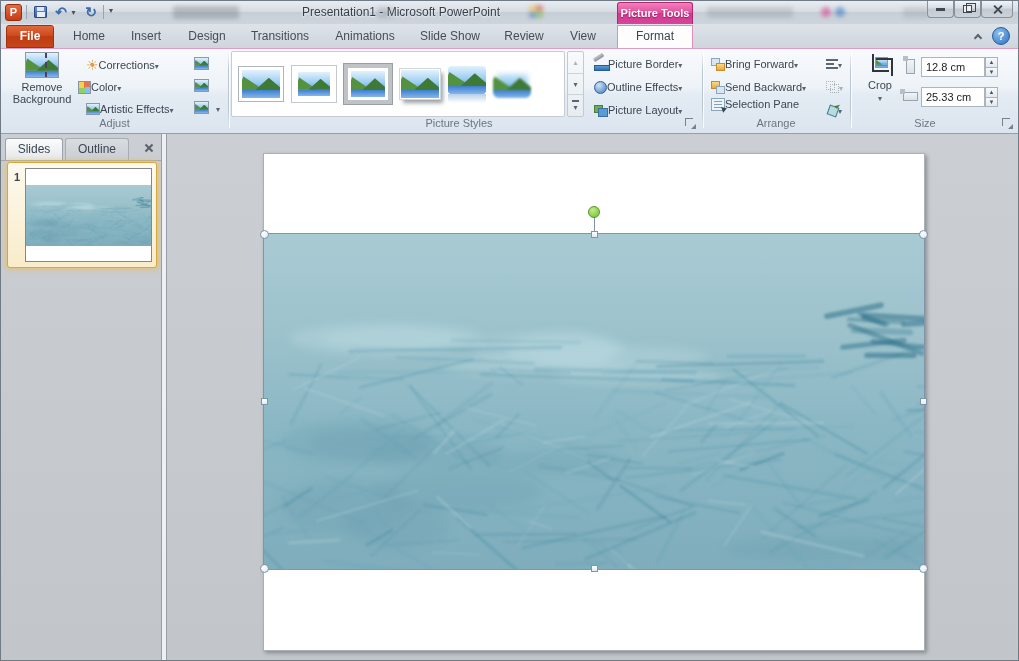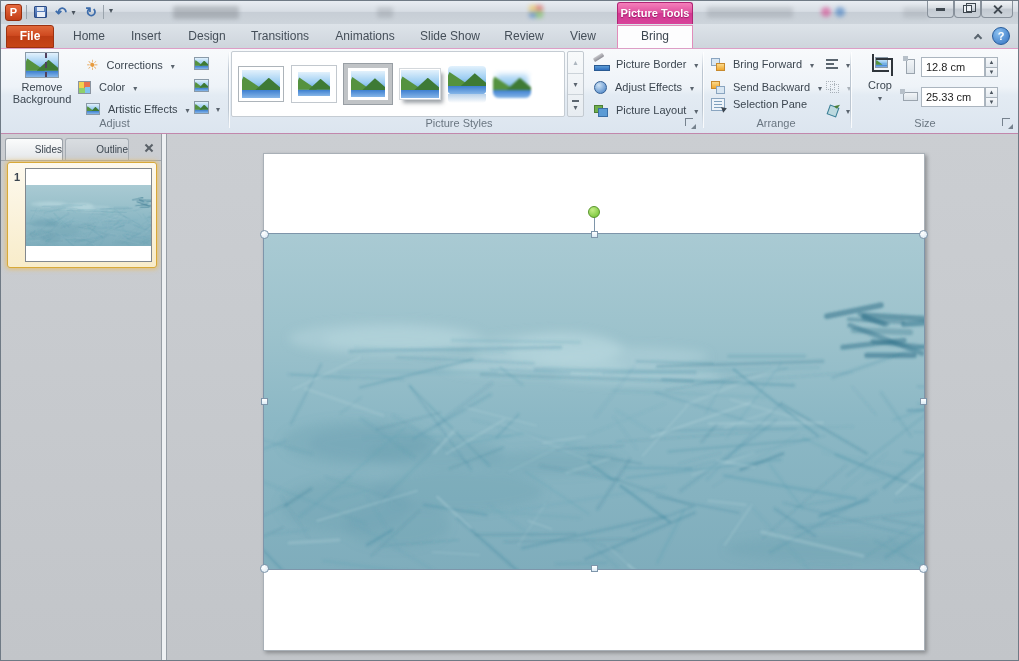--- a/index.html
+++ b/index.html
@@ -54,21 +54,21 @@
     color:#fff;font-weight:bold;font-size:11px;text-align:center;line-height:17px}
 
   
   #ribbon{position:absolute;left:0;top:47px;width:100%;height:86px;
     background:linear-gradient(#f8fafc 0%,#eef3f8 45%,#e3ebf3 55%,#dce5ef 100%);
     border-top:1px solid #dd9ec6;border-bottom:1px solid #c287ac}
   .glabel{position:absolute;top:68px;font-size:11px;color:#6a7681;text-align:center}
   .gdiv{position:absolute;top:3px;height:76px;width:1px;
     background:linear-gradient(rgba(188,198,209,0),#bcc6d1 25%,#bcc6d1 75%,rgba(188,198,209,0))}
   .gdiv:after{content:"";position:absolute;left:1px;top:0;height:100%;width:1px;background:rgba(255,255,255,.8)}
-  .mbtn{position:absolute;display:flex;align-items:center;gap:8px;height:20px;font-size:11px;color:#3c4650;padding:0 3px;white-space:nowrap}
+  .mbtn{position:absolute;display:flex;align-items:center;gap:0;height:20px;font-size:11px;color:#3c4650;padding:0 3px;white-space:nowrap}
   .car:before{content:"▾";font-size:8px;color:#5a646e}
   .bigbtn{position:absolute;display:flex;flex-direction:column;align-items:center;font-size:11px;color:#3c4650;text-align:center}
 
   
   .land{display:inline-block;position:relative;overflow:hidden;flex:none;
     background:linear-gradient(#e2f1fc 0%,#9ccdf2 45%,#74b0e4 62%);border:1px solid #8a9aa8}
   .land i{position:absolute}
   .land .m1{left:-12%;bottom:26%;width:72%;height:58%;background:#55923f;clip-path:polygon(0 100%,22% 12%,100% 100%)}
   .land .m2{left:33%;bottom:26%;width:78%;height:46%;background:#3e7a35;clip-path:polygon(0 100%,48% 0,100% 100%)}
   .land .w{left:0;bottom:0;width:100%;height:27%;background:linear-gradient(#3d7fd0,#86b6e8)}
@@ -139,21 +139,21 @@
     font-size:6px;line-height:8px;text-align:center;color:#4a545e}
   .spinner span:first-child{border-bottom:none}
   .dlg{position:absolute;width:11px;height:11px}
   .dlg:before{content:"";position:absolute;left:0;top:0;width:7px;height:7px;border-left:1px solid #76828e;border-top:1px solid #76828e}
   .dlg:after{content:"";position:absolute;right:0;bottom:0;width:0;height:0;border-left:5px solid transparent;border-bottom:5px solid #76828e}
 
   
   #main{position:absolute;left:0;top:133px;width:100%;height:528px;background:linear-gradient(#cbced2,#c2c5c9)}
   #sidebar{position:absolute;left:0;top:0;width:160px;height:100%}
   .stab{position:absolute;top:4px;height:22px;border:1px solid #9aa1a8;border-bottom:none;border-radius:3px 3px 0 0;
-    font-size:10px;color:#3c4650;text-align:right;line-height:21px}
+    font-size:12px;color:#3c4650;text-align:center;line-height:21px}
   .stab.on{background:linear-gradient(#fbfcfc,#e4e7ea);font-weight:normal}
   .stab.off{background:linear-gradient(#d9dde1,#c9cdd2);border-color:#a6adb4}
   #sb-close{position:absolute;right:6px;top:8px;width:12px;height:12px}
   #sb-close:before,#sb-close:after{content:"";position:absolute;left:5px;top:1px;width:2px;height:10px;background:#5a6168}
   #sb-close:before{transform:rotate(45deg)}#sb-close:after{transform:rotate(-45deg)}
   #sb-line{position:absolute;left:0;top:26px;width:100%;height:1px;background:#a0a7ae}
   #thumb-sel{position:absolute;left:6px;top:28px;width:150px;height:106px;border:1px solid #d8a938;border-radius:3px;
     background:linear-gradient(#fdf9ee,#f8ecca);box-shadow:0 0 5px 1px rgba(238,190,90,.85)}
   #thumb-num{position:absolute;left:6px;top:8px;font-size:11px;font-weight:bold;color:#3c4650}
   #thumb-slide{position:absolute;left:17px;top:5px;width:127px;height:94px;background:#fff;border:1px solid #82888e}
@@ -191,20 +191,21 @@
     <div class="qbtn" style="left:30px;width:18px">
         <span id="save-ic"></span>
       </div>
     <div class="qbtn undo" style="left:52px;width:16px"></div>
     <div class="qbtn tinycaret" style="left:68px;width:9px"></div>
     <div class="qbtn redo" style="left:82px;width:16px"></div>
     <div class="qsep" style="left:102px"></div>
     <div class="qbtn" style="left:106px;width:14px">
       <span id="custom-ic"><span class="bar"></span></span>
     </div>
+    <div id="title-text">Presentation1  -  Microsoft PowerPoint</div>
     <div id="ctx-header">Picture Tools</div>
     <div class="winbtn" id="btn-min">
         <i></i>
       </div>
     <div class="winbtn" id="btn-max">
         <i></i>
       </div>
     <div class="winbtn" id="btn-close">
         <i></i>
       </div>
@@ -213,21 +214,21 @@
   <div id="tabrow">
     <div class="tab filetab" style="left:5px;width:48px">File</div>
     <div class="tab" style="left:64px;width:48px">Home</div>
     <div class="tab" style="left:120px;width:50px">Insert</div>
     <div class="tab" style="left:178px;width:56px">Design</div>
     <div class="tab" style="left:242px;width:74px">Transitions</div>
     <div class="tab" style="left:326px;width:76px">Animations</div>
     <div class="tab" style="left:410px;width:78px">Slide Show</div>
     <div class="tab" style="left:496px;width:54px">Review</div>
     <div class="tab" style="left:558px;width:48px">View</div>
-    <div class="tab fmt" style="left:616px;width:76px">Bring</div>
+    <div class="tab fmt" style="left:616px;width:76px">Format</div>
     <div id="collapse-btn">
         <i></i>
       </div>
     <div id="help-btn">?</div>
   </div>
 
   <div id="ribbon">
 
     <div class="bigbtn" style="left:8px;top:3px;width:66px">
       <span class="land s30">
@@ -333,21 +334,21 @@
       <div class="gs"><span class="morebar"></span>▾</div>
     </div>
 
     <div class="mbtn" style="left:590px;top:5px">
       <span class="penic"></span>
       <span>Picture Border</span>
       <span class="car"></span>
     </div>
     <div class="mbtn" style="left:590px;top:28px">
       <span class="fxic"></span>
-      <span>Adjust Effects</span>
+      <span>Outline Effects</span>
       <span class="car"></span>
     </div>
     <div class="mbtn" style="left:590px;top:51px">
       <span class="layic"></span>
       <span>Picture Layout</span>
       <span class="car"></span>
     </div>
     <div class="glabel" style="left:227px;width:462px">Picture Styles</div>
     <div class="dlg" style="left:684px;top:69px"></div>
     <div class="gdiv" style="left:701px"></div>

